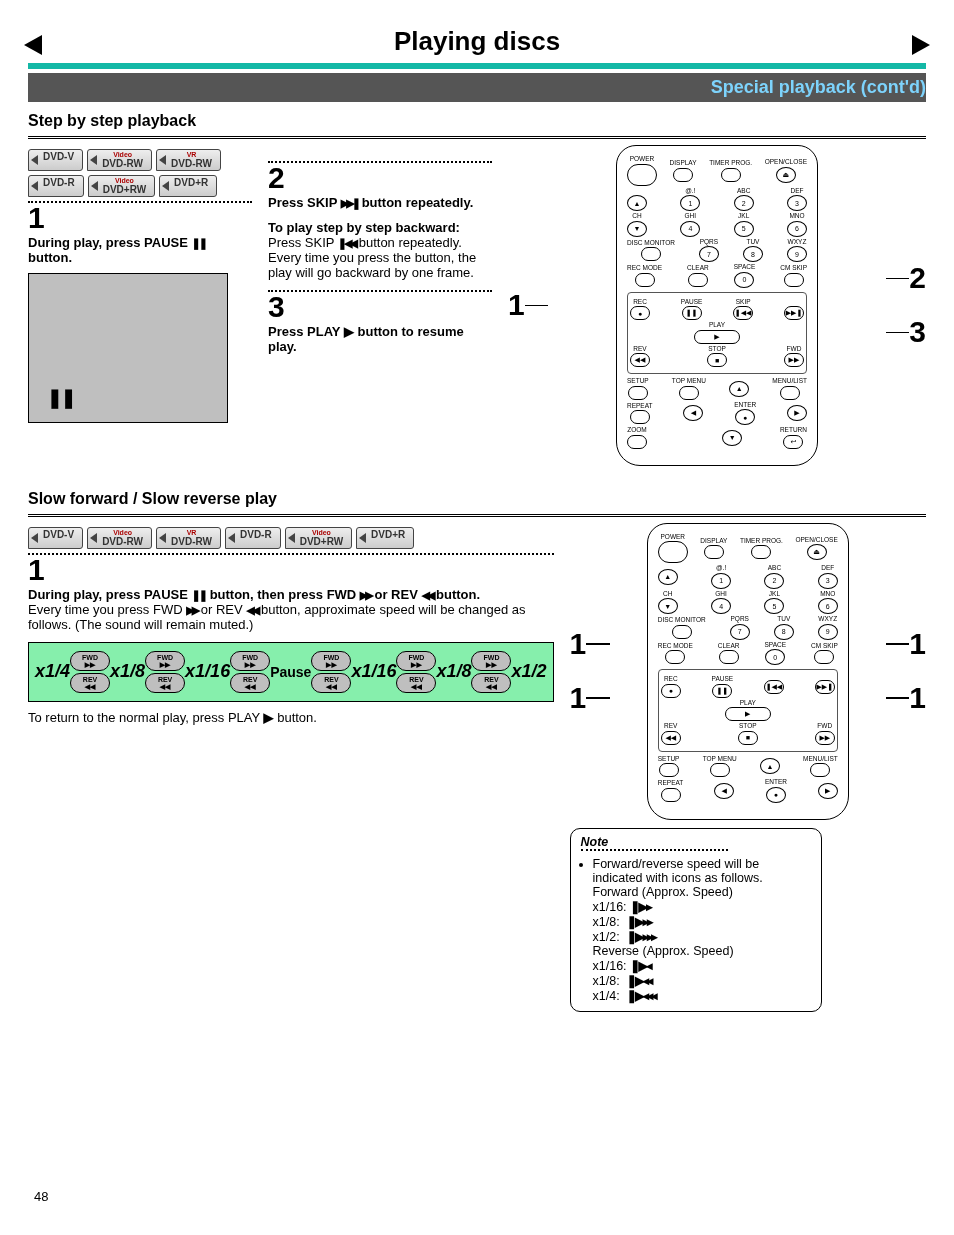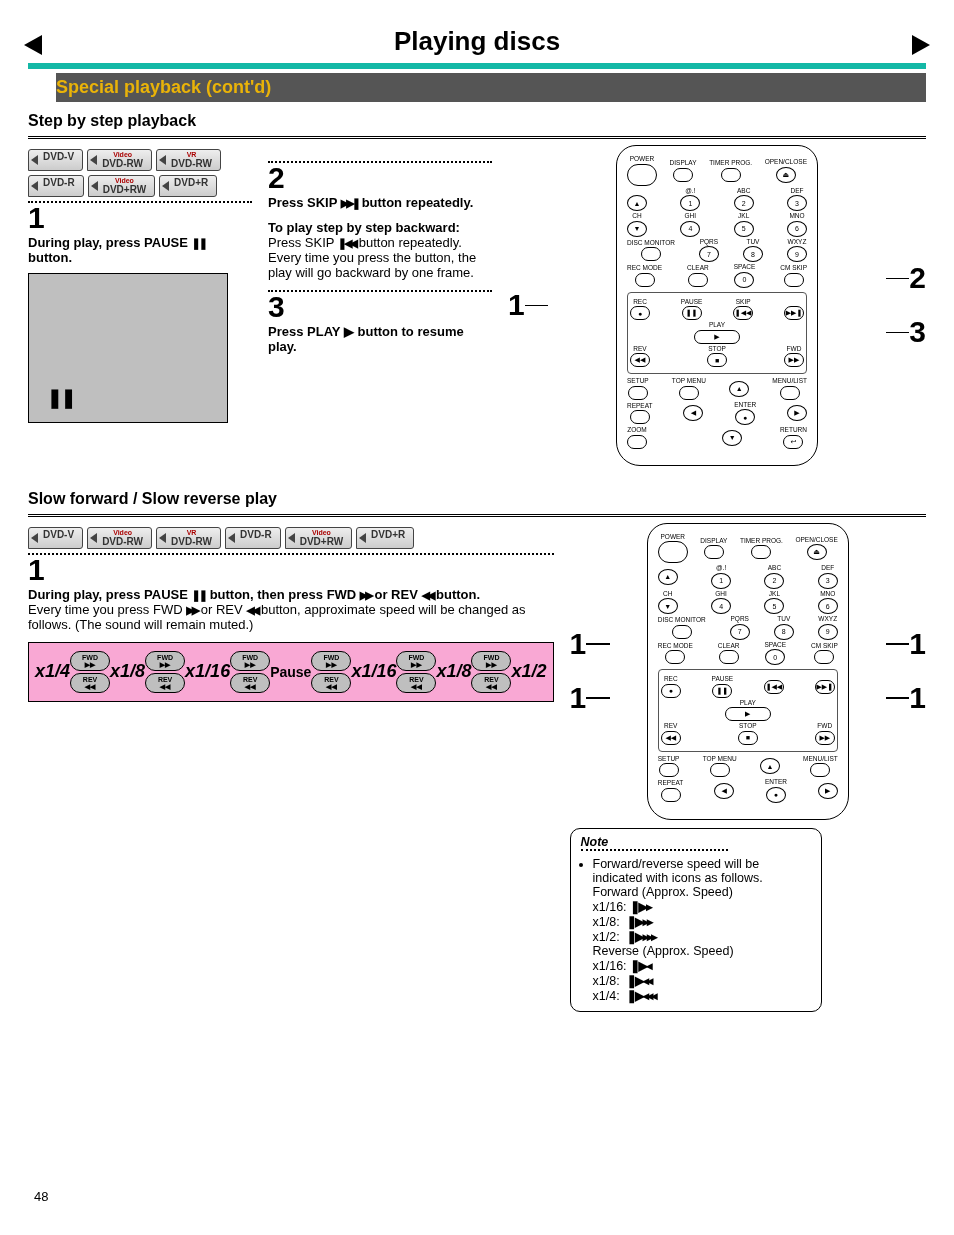--- a/index.html
+++ b/index.html
@@ -26,27 +26,26 @@
     position: absolute;
     top: 50%;
     width: 0; height: 0;
     border-top: 10px solid transparent;
     border-bottom: 10px solid transparent;
   }
   .title-deco-left { left: -4px; border-right: 18px solid #000; transform: translateY(-60%);}
   .title-deco-right { right: -4px; border-left: 18px solid #000; transform: translateY(-60%);}
   .subtitle-bar {
     background: #555;
-    color: #eab308;
-    text-align: left;
+    color: #7dd3fc;
+    text-align: right;
     font-weight: bold;
     font-size: 18px;
     padding: 4px 0;
     margin-bottom: 10px;
-    margin-left: 28px;
   }
   .section-heading {
     font-weight: bold;
     font-size: 16px;
     border-bottom: 3px double #000;
     padding-bottom: 6px;
     margin: 6px 0 6px 0;
   }
   .row { display: flex; align-items: flex-start; }
   .col { flex: 1; padding-right: 16px; box-sizing: border-box; }
@@ -122,21 +121,21 @@
   .rcell{display:flex;flex-direction:column;align-items:center;gap:1px;}
   .callout{
     font-size:30px;font-weight:bold;
     display:flex;align-items:center;
   }
   .callout .line{flex:1;height:1.5px;background:#000;min-width:20px;}
   .remote-area{display:flex;align-items:stretch;gap:4px;position:relative;}
   .remote-left-callouts,.remote-right-callouts{display:flex;flex-direction:column;justify-content:center;gap:50px;width:40px;}
   .remote-right-callouts .callout{flex-direction:row-reverse;}
   .speed-diagram{
-    background:#f9a8d4;
+    background:#86efac;
     border:1px solid #000;
     padding:8px 6px;
     margin:10px 0 8px 0;
     display:flex;align-items:center;justify-content:center;
     font-weight:bold;
   }
   .sd-cell{display:flex;flex-direction:column;align-items:center;gap:2px;}
   .sd-btn{
     border:1.5px solid #000;border-radius:12px;
     font-size:7px;padding:2px 6px;line-height:1;
@@ -446,20 +445,21 @@
           <span class="sd-btn">REV<br>◀◀</span>
         </div>
       <span class="sd-speed">x1/8</span>
       <div class="sd-cell">
           <span class="sd-btn">FWD<br>▶▶</span>
           <span class="sd-btn">REV<br>◀◀</span>
         </div>
       <span class="sd-speed">x1/2</span>
     </div>
 
+    <div>To return to the normal play, press PLAY <span class="glyph play-glyph"></span> button.</div>
   </div>
 
   <div class="col" style="flex:1">
     <div class="remote-area">
       <div class="remote-left-callouts" style="gap:20px">
         <div class="callout">
             <span>1</span>
             <span class="line"></span>
           </div>
         <div class="callout">

